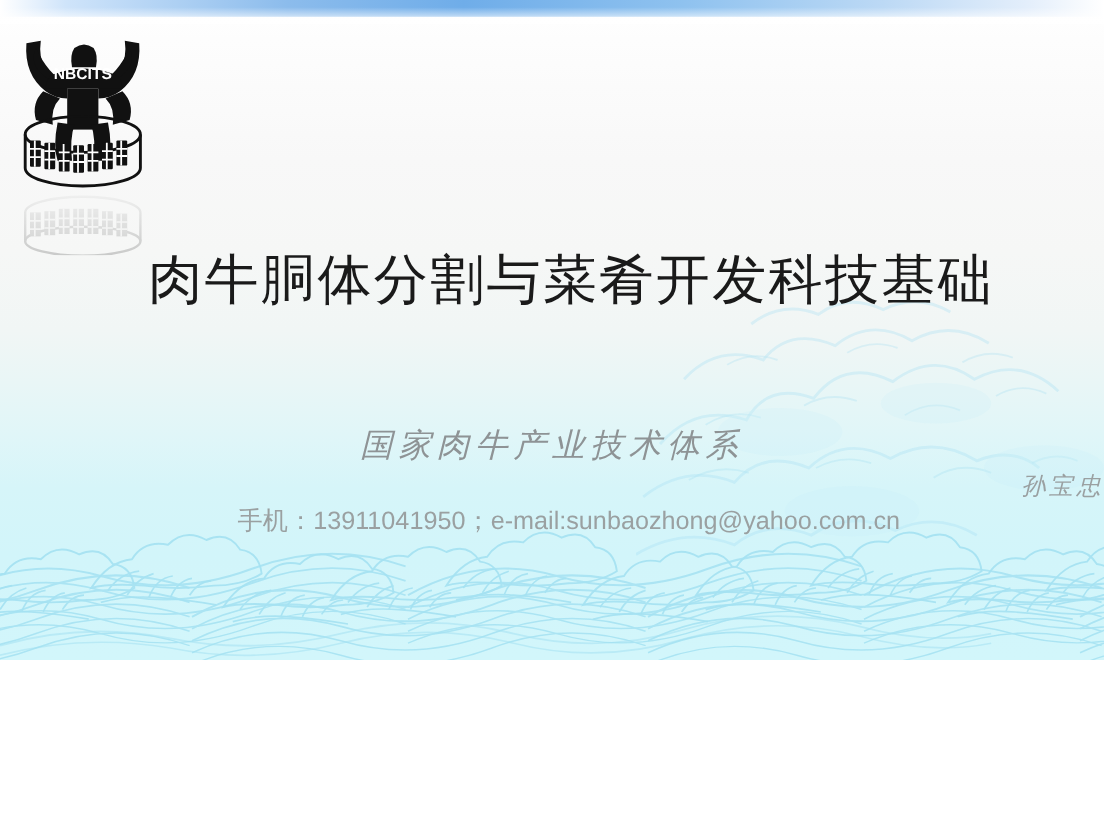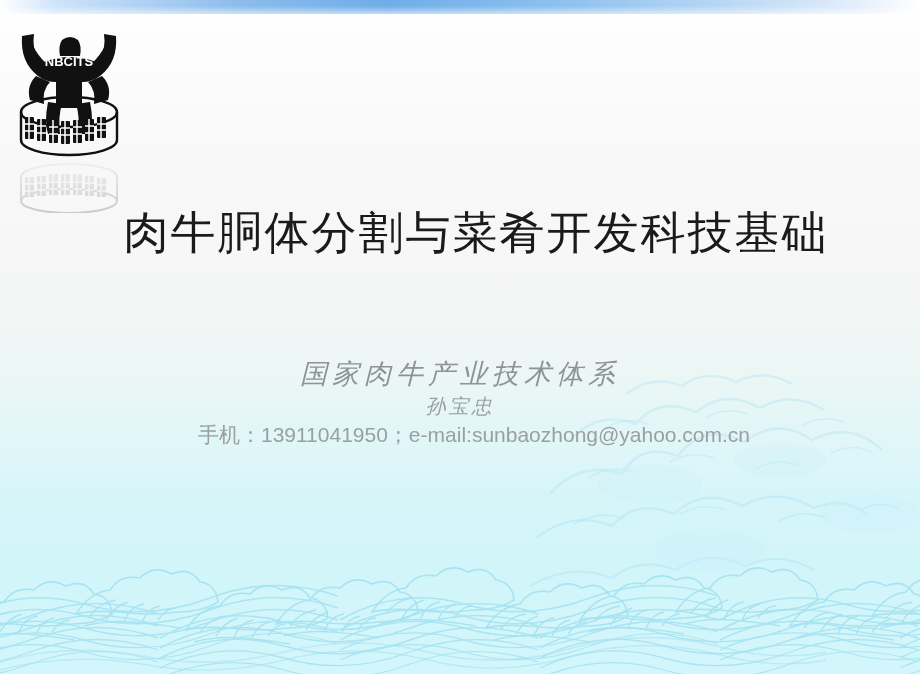--- a/index.html
+++ b/index.html
@@ -3,21 +3,21 @@
 <meta charset="utf-8">
 <style>
   html, body {
     margin: 0;
     padding: 0;
     background: #ffffff;
   }
   #slide {
     position: relative;
     width: 920px;
-    height: 674px;
+    height: 550px;
     overflow: hidden;
     font-family: "Liberation Sans", sans-serif;
     background: linear-gradient(to bottom,
         #ffffff 0%,
         #fdfdfd 6%,
         #f8f8f8 24%,
         #f6f7f6 38%,
         #f1f6f5 50%,
         #e9f6f6 58%,
         #e0f6f8 66%,
@@ -108,21 +108,21 @@
   
   .subtitle-block {
     position: absolute;
     left: 0;
     top: 356px;
     width: 920px;
     text-align: center;
     color: #8f9496;
   }
   .sub-line1 {
-    font-family: Liberation Sans, sans-serif;
+    font-family: Liberation Mono, monospace;
     font-size: 27px;
     line-height: 36px;
     letter-spacing: 5px;
     font-style: italic;
     color: #8e9395;
   }
   .sub-line2 {
     font-family: "Liberation Serif", "DejaVu Serif", serif;
     font-size: 24px;
     line-height: 34px;
@@ -130,20 +130,21 @@
     font-style: italic;
     color: #8e9395;
   }
   .sub-name {
     font-family: "Liberation Serif", "DejaVu Serif", serif;
     font-size: 20px;
     line-height: 28px;
     letter-spacing: 3px;
     font-style: italic;
     color: #9aa0a1;
+    text-align: right;
   }
   .sub-contact {
     font-family: "Liberation Sans", sans-serif;
     font-size: 21px;
     line-height: 30px;
     letter-spacing: 0px;
     color: #9aa0a1;
     padding-left: 28px;
   }
 </style>

